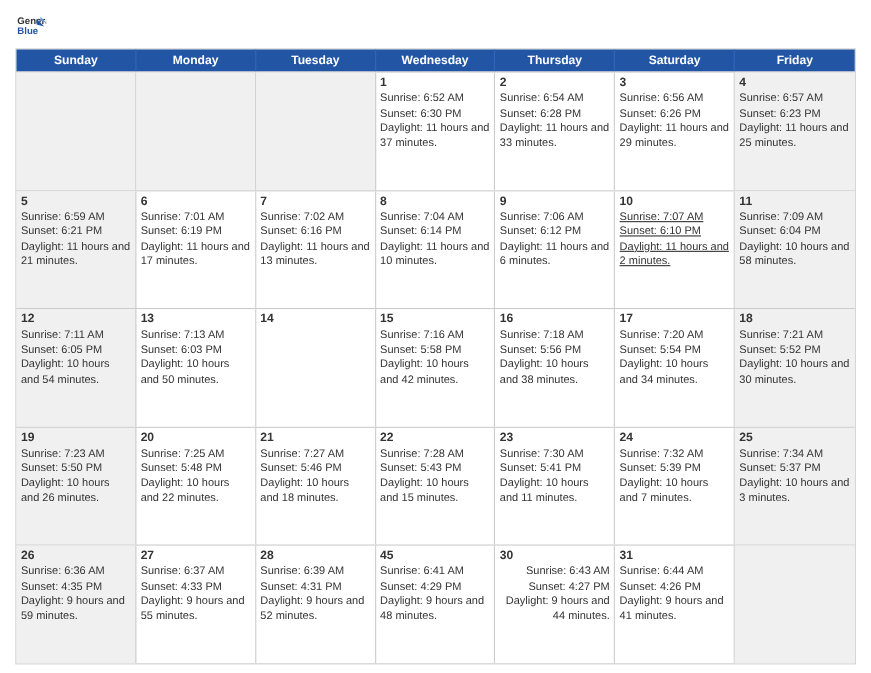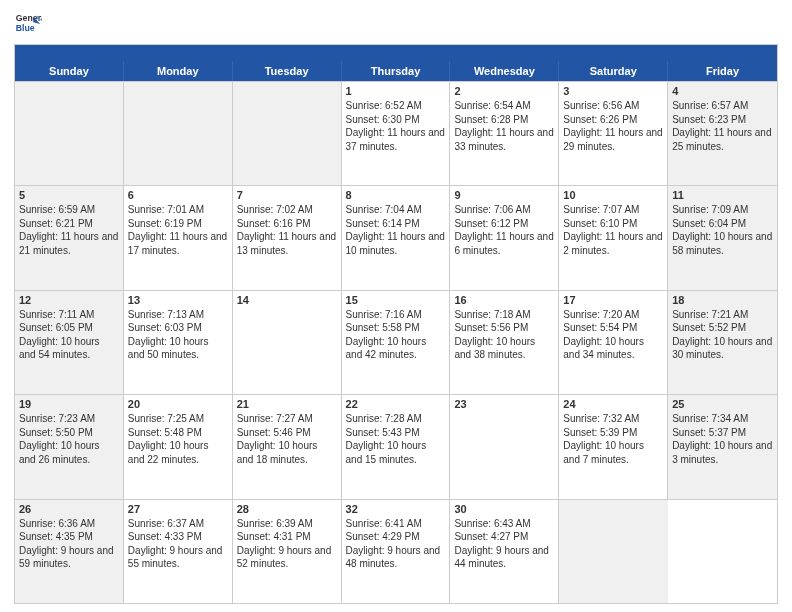--- a/index.html
+++ b/index.html
@@ -65,21 +65,20 @@
       grid-template-columns: repeat(7, 1fr);
       background: #2255a4;
     }
     .cal-header-cell {
       color: #fff;
       font-size: 11px;
       font-weight: bold;
       text-align: center;
       padding: 4px 17px;
       border-right: 1px solid #3366bb;
-      margin-top: 16px;
     }
     .cal-header-cell:last-child { border-right: none; }
     .cal-body {
       flex: 1;
       display: flex;
       flex-direction: column;
     }
     .cal-week {
       display: grid;
       grid-template-columns: repeat(7, 1fr);
@@ -133,22 +132,22 @@
       <h1></h1>
       <div class="subtitle"></div>
     </div>
   </div>
 
   <div class="calendar">
     <div class="cal-header-row">
         <div class="cal-header-cell">Sunday</div>
         <div class="cal-header-cell">Monday</div>
         <div class="cal-header-cell">Tuesday</div>
+        <div class="cal-header-cell">Wednesday</div>
         <div class="cal-header-cell">Thursday</div>
-        <div class="cal-header-cell">Wednesday</div>
         <div class="cal-header-cell">Saturday</div>
         <div class="cal-header-cell">Friday</div>
       </div>
     <div class="cal-body">
         <div class="cal-week">
           <div class="cal-cell shaded empty"></div>
           <div class="cal-cell shaded empty"></div>
           <div class="cal-cell shaded empty"></div>
           <div class="cal-cell">
             <div class="day-num">1</div>
@@ -201,21 +200,21 @@
 Daylight: 11 hours and 10 minutes.</div>
           </div>
           <div class="cal-cell">
             <div class="day-num">9</div>
             <div class="cell-text" style="white-space: pre-line;">Sunrise: 7:06 AM
 Sunset: 6:12 PM
 Daylight: 11 hours and 6 minutes.</div>
           </div>
           <div class="cal-cell">
             <div class="day-num">10</div>
-            <div class="cell-text" style="white-space: pre-line;">Sunrise: 7:07 AM
+            <div class="cell-text" style="white-space: pre-line; text-decoration: underline;">Sunrise: 7:07 AM
 Sunset: 6:10 PM
 Daylight: 11 hours and 2 minutes.</div>
           </div>
           <div class="cal-cell shaded">
             <div class="day-num">11</div>
             <div class="cell-text" style="white-space: pre-line;">Sunrise: 7:09 AM
 Sunset: 6:04 PM
 Daylight: 10 hours and 58 minutes.</div>
           </div>
         </div>
@@ -280,20 +279,23 @@
 Daylight: 10 hours and 18 minutes.</div>
           </div>
           <div class="cal-cell">
             <div class="day-num">22</div>
             <div class="cell-text" style="white-space: pre-line;">Sunrise: 7:28 AM
 Sunset: 5:43 PM
 Daylight: 10 hours and 15 minutes.</div>
           </div>
           <div class="cal-cell">
             <div class="day-num">23</div>
+            <div class="cell-text" style="white-space: pre-line;">Sunrise: 7:30 AM
+Sunset: 5:41 PM
+Daylight: 10 hours and 11 minutes.</div>
           </div>
           <div class="cal-cell">
             <div class="day-num">24</div>
             <div class="cell-text" style="white-space: pre-line;">Sunrise: 7:32 AM
 Sunset: 5:39 PM
 Daylight: 10 hours and 7 minutes.</div>
           </div>
           <div class="cal-cell shaded">
             <div class="day-num">25</div>
             <div class="cell-text" style="white-space: pre-line;">Sunrise: 7:34 AM
@@ -314,28 +316,34 @@
 Sunset: 4:33 PM
 Daylight: 9 hours and 55 minutes.</div>
           </div>
           <div class="cal-cell">
             <div class="day-num">28</div>
             <div class="cell-text" style="white-space: pre-line;">Sunrise: 6:39 AM
 Sunset: 4:31 PM
 Daylight: 9 hours and 52 minutes.</div>
           </div>
           <div class="cal-cell">
-            <div class="day-num">32</div>
+            <div class="day-num">45</div>
             <div class="cell-text" style="white-space: pre-line;">Sunrise: 6:41 AM
 Sunset: 4:29 PM
 Daylight: 9 hours and 48 minutes.</div>
           </div>
           <div class="cal-cell">
             <div class="day-num">30</div>
-            <div class="cell-text" style="white-space: pre-line;">Sunrise: 6:43 AM
+            <div class="cell-text" style="white-space: pre-line; text-align: right;">Sunrise: 6:43 AM
 Sunset: 4:27 PM
 Daylight: 9 hours and 44 minutes.</div>
+          </div>
+          <div class="cal-cell">
+            <div class="day-num">31</div>
+            <div class="cell-text" style="white-space: pre-line;">Sunrise: 6:44 AM
+Sunset: 4:26 PM
+Daylight: 9 hours and 41 minutes.</div>
           </div>
           <div class="cal-cell shaded empty"></div>
         </div>
       </div>
   </div>
 </div>
 
 </body></html>

